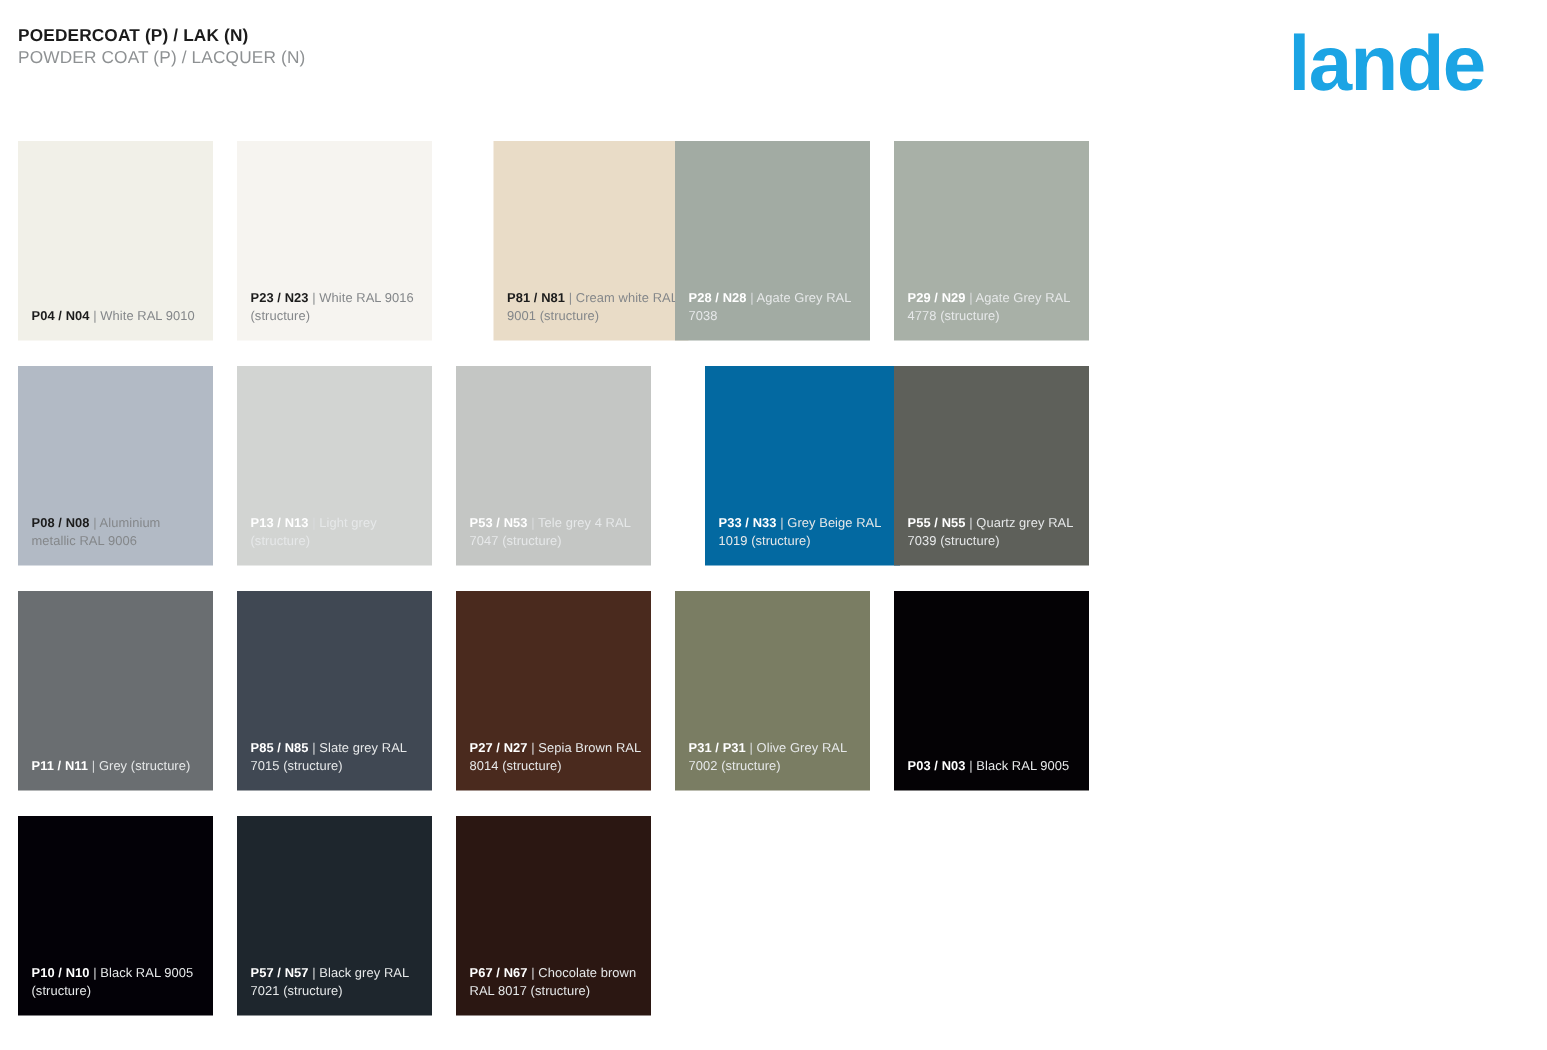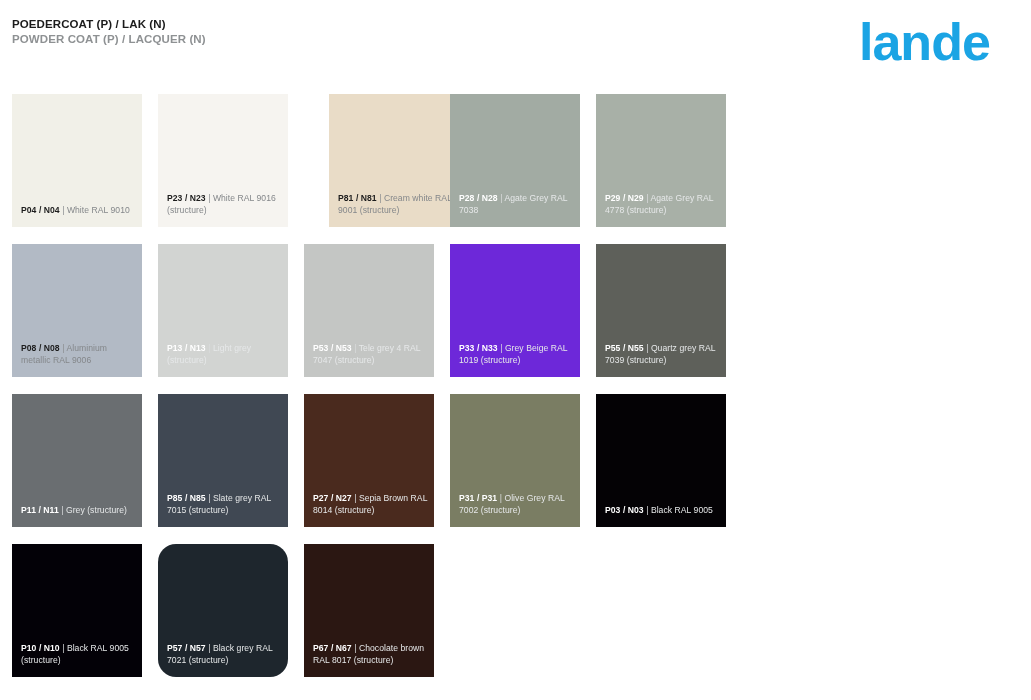--- a/index.html
+++ b/index.html
@@ -33,21 +33,21 @@
   .header-title {
     font-size: 11.5px;
     font-weight: bold;
     color: #1b1b1b;
     letter-spacing: 0.1px;
     line-height: 14px;
     margin: 0;
   }
   .header-subtitle {
     font-size: 11.5px;
-    font-weight: bold;
+    font-weight: normal;
     color: #8e9193;
     letter-spacing: 0.1px;
     line-height: 14px;
     margin: 1px 0 0 0;
   }
 
   
   .logo {
     position: absolute;
     right: 12px;
@@ -142,21 +142,21 @@
       </div>
       <div class="swatch text-dark" style="background: rgb(178, 186, 197);">
         <div class="swatch-caption"><span class="swatch-code">P08 / N08</span> <span class="swatch-sep">|</span> <span class="swatch-desc">Aluminium metallic RAL 9006</span></div>
       </div>
       <div class="swatch text-light" style="background: rgb(210, 212, 210);">
         <div class="swatch-caption"><span class="swatch-code">P13 / N13</span> <span class="swatch-sep">|</span> <span class="swatch-desc">Light grey (structure)</span></div>
       </div>
       <div class="swatch text-light" style="background: rgb(196, 198, 196);">
         <div class="swatch-caption"><span class="swatch-code">P53 / N53</span> <span class="swatch-sep">|</span> <span class="swatch-desc">Tele grey 4 RAL 7047 (structure)</span></div>
       </div>
-      <div class="swatch text-light" style="background: #6d28d9;">
+      <div class="swatch text-light" style="background: #0369a1; margin-left: 20px;">
         <div class="swatch-caption"><span class="swatch-code">P33 / N33</span> <span class="swatch-sep">|</span> <span class="swatch-desc">Grey Beige RAL 1019 (structure)</span></div>
       </div>
       <div class="swatch text-light" style="background: rgb(94, 96, 90);">
         <div class="swatch-caption"><span class="swatch-code">P55 / N55</span> <span class="swatch-sep">|</span> <span class="swatch-desc">Quartz grey RAL 7039 (structure)</span></div>
       </div>
       <div class="swatch text-light" style="background: rgb(106, 110, 113);">
         <div class="swatch-caption"><span class="swatch-code">P11 / N11</span> <span class="swatch-sep">|</span> <span class="swatch-desc">Grey (structure)</span></div>
       </div>
       <div class="swatch text-light" style="background: rgb(64, 72, 83);">
         <div class="swatch-caption"><span class="swatch-code">P85 / N85</span> <span class="swatch-sep">|</span> <span class="swatch-desc">Slate grey RAL 7015 (structure)</span></div>
@@ -166,21 +166,21 @@
       </div>
       <div class="swatch text-light" style="background: rgb(122, 125, 99);">
         <div class="swatch-caption"><span class="swatch-code">P31 / P31</span> <span class="swatch-sep">|</span> <span class="swatch-desc">Olive Grey RAL 7002 (structure)</span></div>
       </div>
       <div class="swatch text-light" style="background: rgb(4, 2, 5);">
         <div class="swatch-caption"><span class="swatch-code">P03 / N03</span> <span class="swatch-sep">|</span> <span class="swatch-desc">Black RAL 9005</span></div>
       </div>
       <div class="swatch text-light" style="background: rgb(3, 1, 7);">
         <div class="swatch-caption"><span class="swatch-code">P10 / N10</span> <span class="swatch-sep">|</span> <span class="swatch-desc">Black RAL 9005 (structure)</span></div>
       </div>
-      <div class="swatch text-light" style="background: rgb(30, 38, 45); border-radius: 18px;">
+      <div class="swatch text-light" style="background: rgb(30, 38, 45);">
         <div class="swatch-caption"><span class="swatch-code">P57 / N57</span> <span class="swatch-sep">|</span> <span class="swatch-desc">Black grey RAL 7021 (structure)</span></div>
       </div>
       <div class="swatch text-light" style="background: rgb(43, 23, 18);">
         <div class="swatch-caption"><span class="swatch-code">P67 / N67</span> <span class="swatch-sep">|</span> <span class="swatch-desc">Chocolate brown RAL 8017 (structure)</span></div>
       </div>
       <div class="swatch empty"></div>
     </div>
 
 </div>
 

